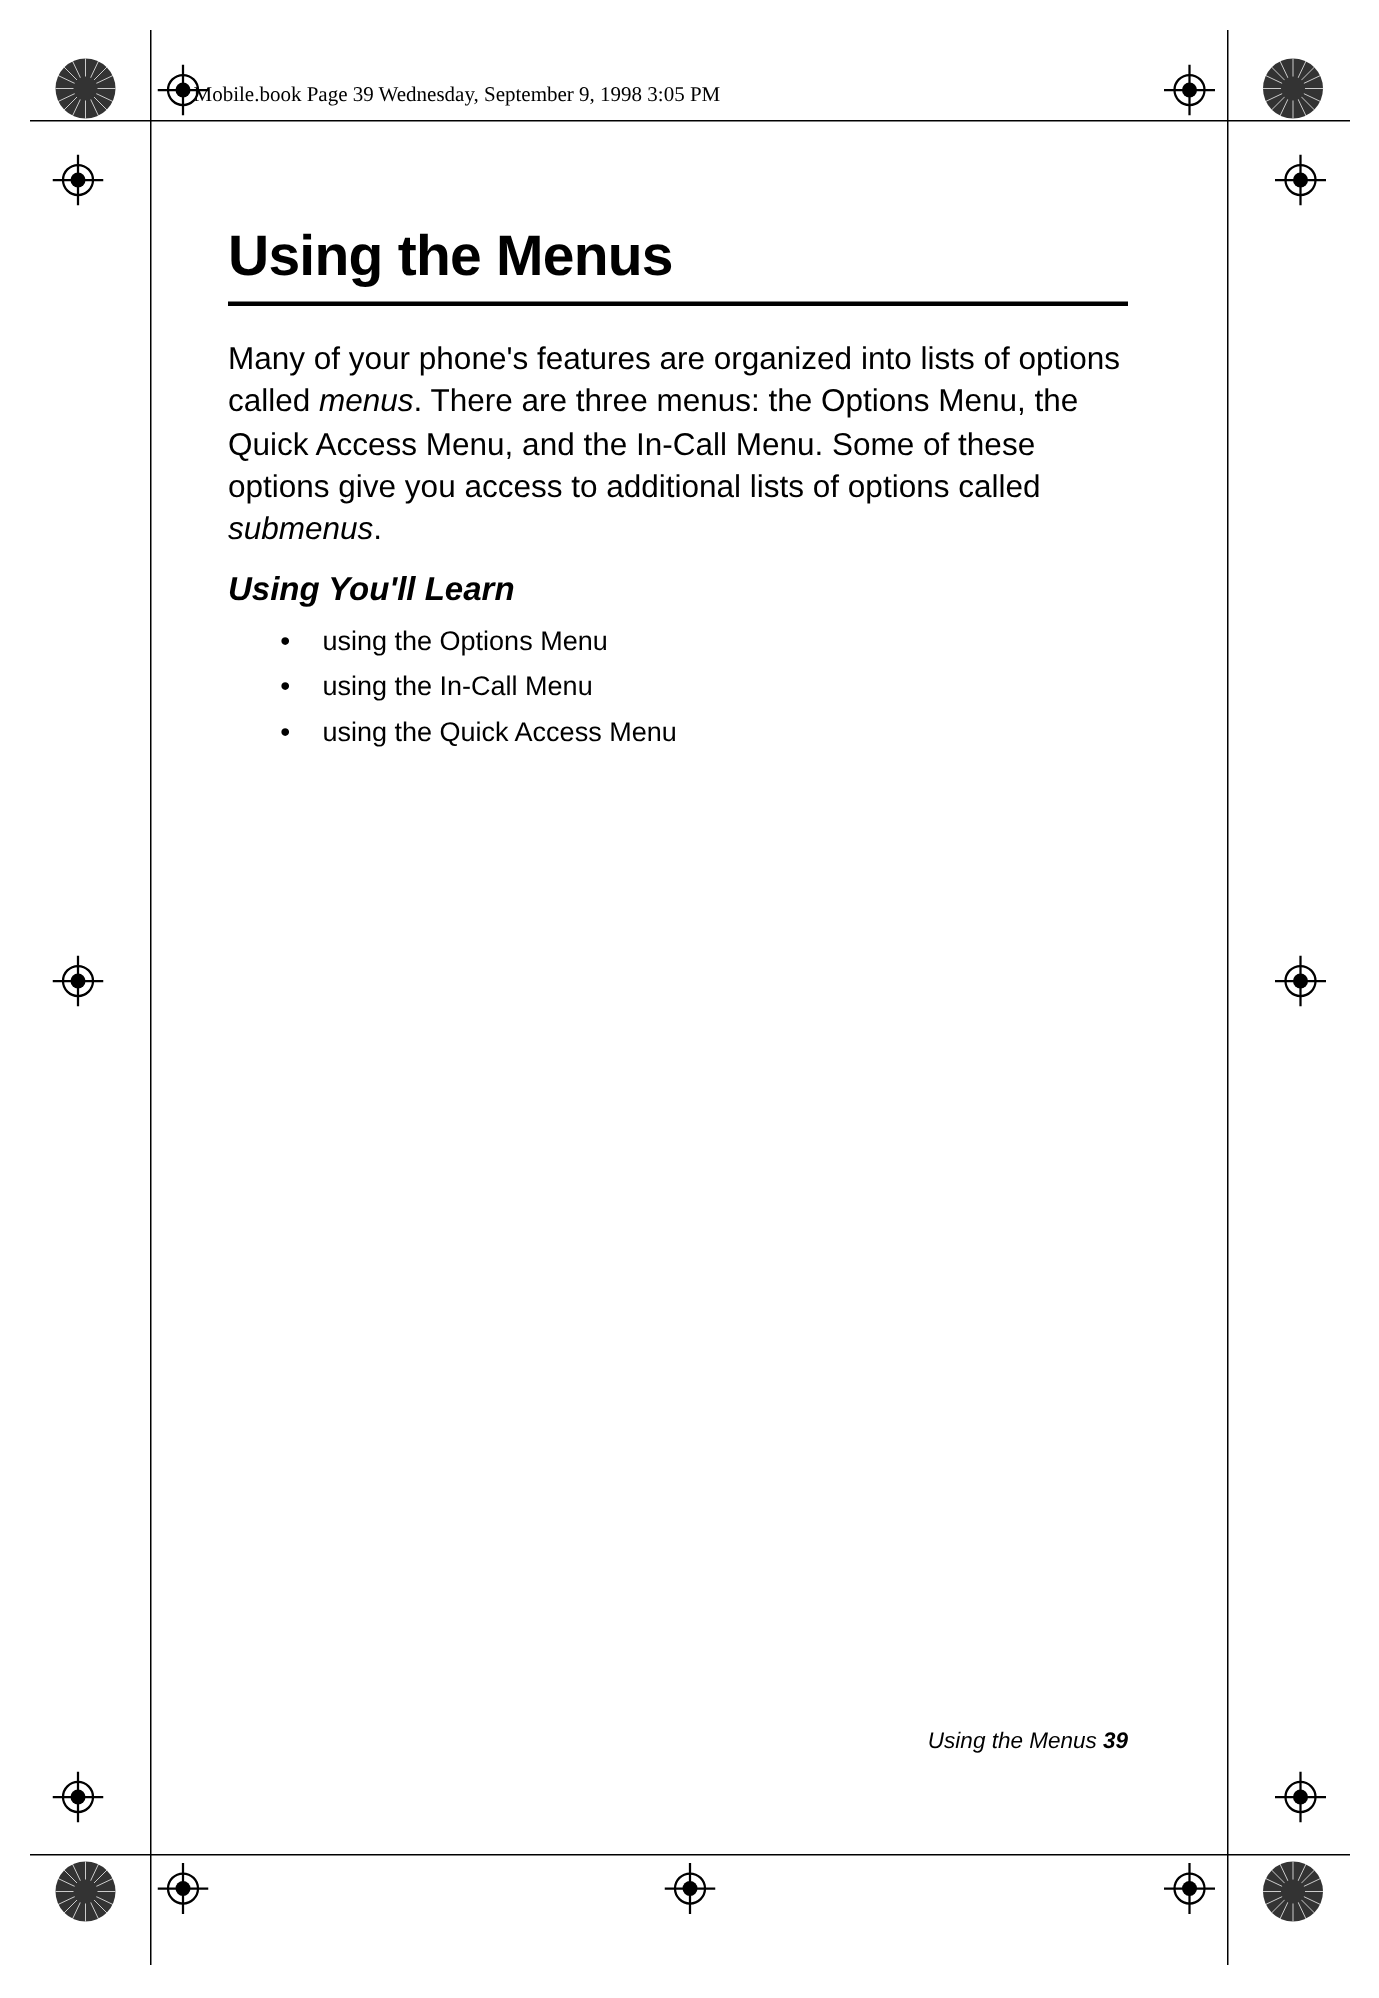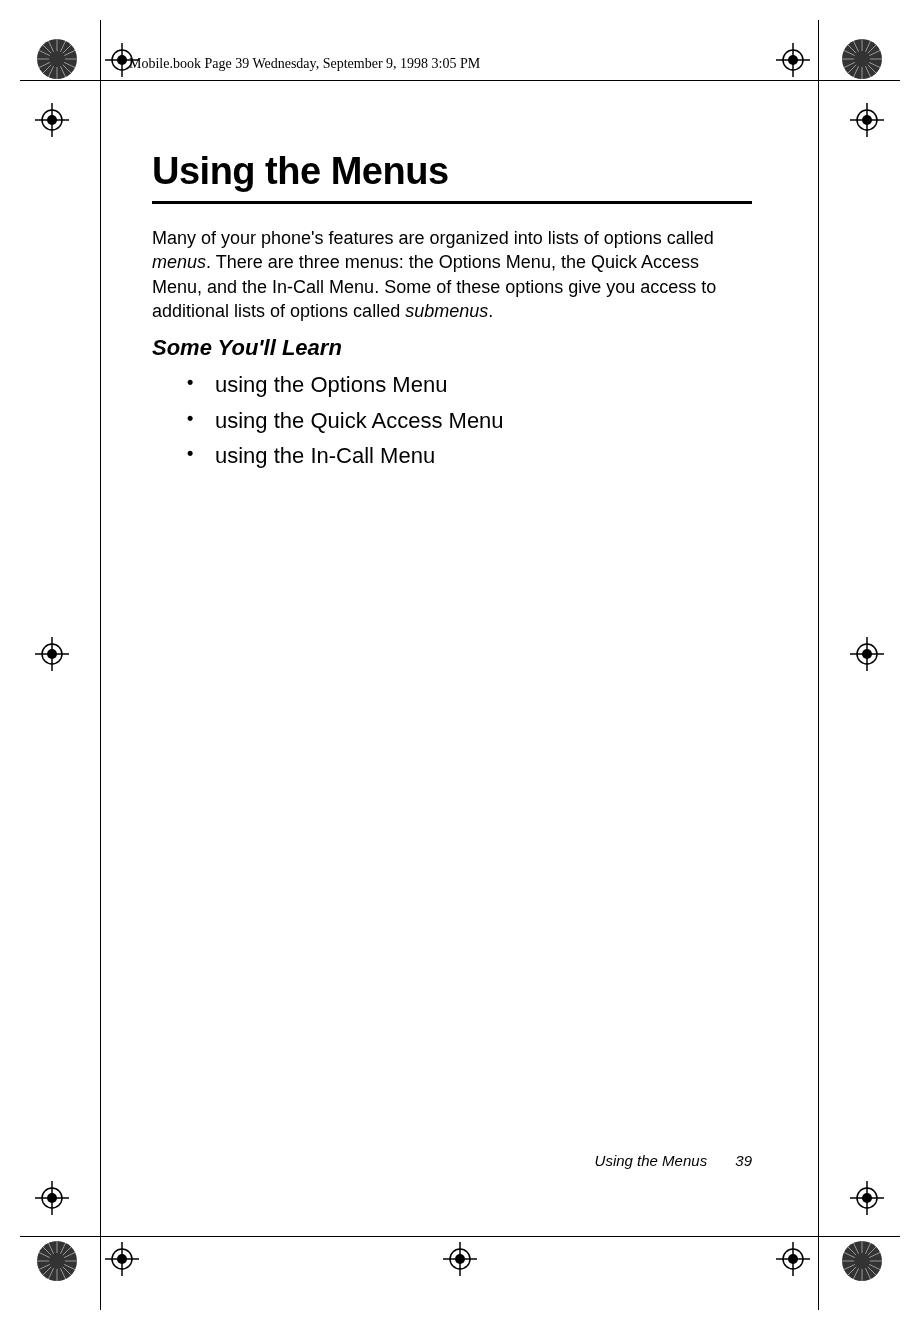--- a/index.html
+++ b/index.html
@@ -67,21 +67,21 @@
     }
     
     .title-rule {
       height: 3px;
       background: #000;
       width: 600px;
       margin-bottom: 22px;
     }
     
     .body-para {
-      font-size: 18px;
+      font-size: 21px;
       line-height: 1.35;
       margin-bottom: 12px;
       font-family: Arial, Helvetica, sans-serif;
     }
     
     .body-para .italic {
       font-style: italic;
     }
     
     .section-heading {
@@ -93,21 +93,21 @@
       margin-bottom: 10px;
     }
     
     .bullet-list {
       list-style: none;
       padding-left: 35px;
     }
     
     .bullet-list li {
       position: relative;
-      font-size: 22px;
+      font-size: 18px;
       line-height: 1.3;
       margin-bottom: 7px;
       padding-left: 28px;
     }
     
     .bullet-list li::before {
       content: "•";
       position: absolute;
       left: 0;
       font-size: 18px;
@@ -118,22 +118,21 @@
     .footer {
       position: absolute;
       bottom: 163px;
       right: 167px;
       font-size: 15px;
       font-style: italic;
       font-family: Arial, Helvetica, sans-serif;
     }
     
     .footer .page-num {
-      font-weight: normal;
-      margin-left: 24px;
+      font-weight: bold;
     }
     
     
     .ornament {
       position: absolute;
       width: 42px;
       height: 42px;
     }
     
     .ornament svg {
@@ -229,25 +228,25 @@
 
 <div class="content">
   <h1 class="chapter-title">Using the Menus</h1>
   <div class="title-rule"></div>
 
   <p class="body-para">
     <span>Many of your phone's features are organized into lists of options called </span><span class="italic">menus</span><span>. There are three menus: the Options Menu, the Quick Access Menu, and the In-Call Menu. Some of these options give you access to additional lists of options called </span><span class="italic">submenus</span><span>.</span>
   </p>
 
 
-  <h2 class="section-heading">Some You'll Learn</h2>
+  <h2 class="section-heading">Using You'll Learn</h2>
 
   <ul class="bullet-list">
     <li>using the Options Menu</li>
+    <li>using the In-Call Menu</li>
     <li>using the Quick Access Menu</li>
-    <li>using the In-Call Menu</li>
   </ul>
 </div>
 
 <div class="footer">
   <span>Using the Menus</span>
   <span class="page-num">39</span>
 </div>
 
 </body></html>

